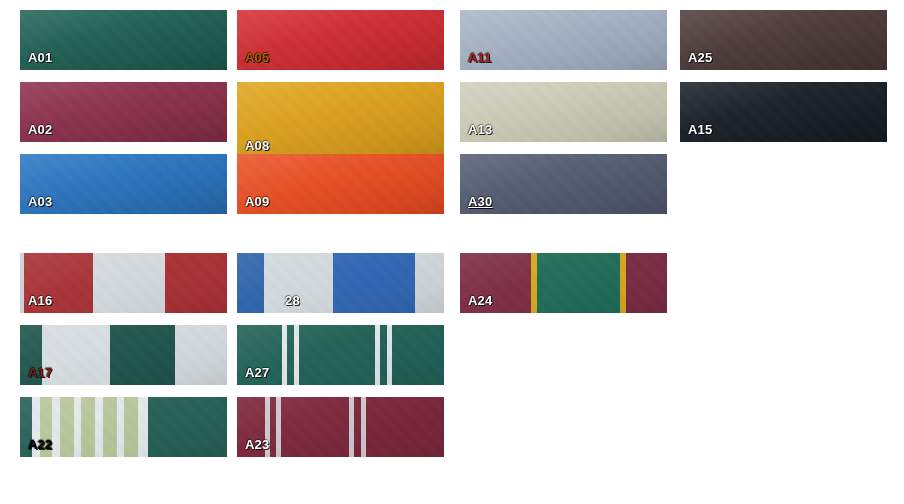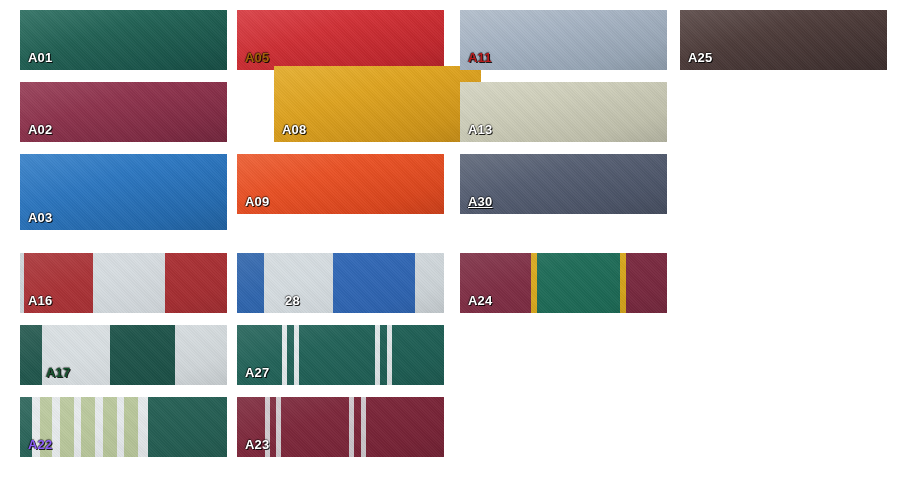--- a/index.html
+++ b/index.html
@@ -93,33 +93,33 @@
       <div class="swatch-texture"></div>
       <div class="swatch-sheen"></div>
       <div class="swatch-label" style="color: rgb(255, 255, 255);">A01</div>
     </div>
     <div class="swatch" style="left: 20px; top: 82px; width: 207px; height: 60px;">
       <div class="swatch-fill" style="background: linear-gradient(170deg, rgb(147, 53, 79) 0%, rgb(138, 47, 73) 45%, rgb(125, 41, 66) 100%);"></div>
       <div class="swatch-texture"></div>
       <div class="swatch-sheen"></div>
       <div class="swatch-label" style="color: rgb(255, 255, 255);">A02</div>
     </div>
-    <div class="swatch" style="left: 20px; top: 154px; width: 207px; height: 76px;">
+    <div class="swatch" style="left: 20px; top: 154px; width: 207px; height: 60px;">
       <div class="swatch-fill" style="background: linear-gradient(170deg, rgb(46, 124, 199) 0%, rgb(40, 115, 189) 45%, rgb(35, 105, 174) 100%);"></div>
       <div class="swatch-texture"></div>
       <div class="swatch-sheen"></div>
       <div class="swatch-label" style="color: rgb(255, 255, 255);">A03</div>
     </div>
     <div class="swatch" style="left: 237px; top: 10px; width: 207px; height: 60px;">
       <div class="swatch-fill" style="background: linear-gradient(170deg, rgb(216, 51, 58) 0%, rgb(205, 43, 49) 45%, rgb(193, 37, 44) 100%);"></div>
       <div class="swatch-texture"></div>
       <div class="swatch-sheen"></div>
       <div class="swatch-label" style="color: #a16207;">A05</div>
     </div>
-    <div class="swatch" style="left: 237px; top: 66px; width: 207px; height: 76px; margin-left: 37px;">
+    <div class="swatch" style="left: 237px; top: 82px; width: 207px; height: 76px;">
       <div class="swatch-fill" style="background: linear-gradient(170deg, rgb(227, 169, 32) 0%, rgb(220, 160, 28) 45%, rgb(209, 149, 24) 100%);"></div>
       <div class="swatch-texture"></div>
       <div class="swatch-sheen"></div>
       <div class="swatch-label" style="color: rgb(255, 255, 255);">A08</div>
     </div>
     <div class="swatch" style="left: 237px; top: 154px; width: 207px; height: 60px;">
       <div class="swatch-fill" style="background: linear-gradient(170deg, rgb(237, 86, 40) 0%, rgb(231, 77, 33) 45%, rgb(221, 68, 28) 100%);"></div>
       <div class="swatch-texture"></div>
       <div class="swatch-sheen"></div>
       <div class="swatch-label" style="color: rgb(255, 255, 255);">A09</div>
@@ -141,37 +141,43 @@
       <div class="swatch-texture"></div>
       <div class="swatch-sheen"></div>
       <div class="swatch-label" style="color: rgb(255, 255, 255); text-decoration: underline;">A30</div>
     </div>
     <div class="swatch" style="left: 680px; top: 10px; width: 207px; height: 60px;">
       <div class="swatch-fill" style="background: linear-gradient(170deg, rgb(84, 66, 64) 0%, rgb(74, 57, 55) 45%, rgb(65, 50, 49) 100%);"></div>
       <div class="swatch-texture"></div>
       <div class="swatch-sheen"></div>
       <div class="swatch-label" style="color: rgb(255, 255, 255);">A25</div>
     </div>
+    <div class="swatch" style="left: 680px; top: 82px; width: 207px; height: 60px;">
+      <div class="swatch-fill" style="background: linear-gradient(170deg, rgb(29, 36, 45) 0%, rgb(23, 30, 38) 45%, rgb(18, 24, 31) 100%);"></div>
+      <div class="swatch-texture"></div>
+      <div class="swatch-sheen"></div>
+      <div class="swatch-label" style="color: rgb(255, 255, 255);">A15</div>
+    </div>
     <div class="swatch" style="left: 20px; top: 253px; width: 207px; height: 60px;">
       <div class="swatch-fill" style="background: linear-gradient(90deg, rgb(204, 212, 216) 0px, rgb(204, 212, 216) 4px, rgb(168, 47, 51) 4px, rgb(168, 47, 51) 73px, rgb(214, 220, 224) 73px, rgb(214, 220, 224) 145px, rgb(171, 48, 52) 145px, rgb(171, 48, 52) 207px);"></div>
       <div class="swatch-texture"></div>
       <div class="swatch-sheen"></div>
       <div class="swatch-label" style="color: rgb(255, 255, 255);">A16</div>
     </div>
     <div class="swatch" style="left: 20px; top: 325px; width: 207px; height: 60px;">
       <div class="swatch-fill" style="background: linear-gradient(90deg, rgb(29, 83, 73) 0px, rgb(29, 83, 73) 22px, rgb(216, 222, 225) 22px, rgb(216, 222, 225) 90px, rgb(29, 83, 73) 90px, rgb(29, 83, 73) 155px, rgb(216, 222, 225) 155px, rgb(216, 222, 225) 207px);"></div>
       <div class="swatch-texture"></div>
       <div class="swatch-sheen"></div>
-      <div class="swatch-label" style="color: #14532d; margin-left: 18px;">A17</div>
+      <div class="swatch-label" style="color: #7f1d1d;">A17</div>
     </div>
     <div class="swatch" style="left: 20px; top: 397px; width: 207px; height: 60px;">
       <div class="swatch-fill" style="background: linear-gradient(90deg, rgb(37, 96, 85) 0px, rgb(37, 96, 85) 12px, rgb(230, 234, 236) 12px, rgb(230, 234, 236) 20px, rgb(185, 199, 155) 20px, rgb(185, 199, 155) 32px, rgb(230, 234, 236) 32px, rgb(230, 234, 236) 40px, rgb(185, 199, 155) 40px, rgb(185, 199, 155) 54px, rgb(230, 234, 236) 54px, rgb(230, 234, 236) 61px, rgb(185, 199, 155) 61px, rgb(185, 199, 155) 75px, rgb(230, 234, 236) 75px, rgb(230, 234, 236) 83px, rgb(185, 199, 155) 83px, rgb(185, 199, 155) 97px, rgb(230, 234, 236) 97px, rgb(230, 234, 236) 104px, rgb(185, 199, 155) 104px, rgb(185, 199, 155) 118px, rgb(230, 234, 236) 118px, rgb(230, 234, 236) 128px, rgb(37, 96, 85) 128px, rgb(37, 96, 85) 207px);"></div>
       <div class="swatch-texture"></div>
       <div class="swatch-sheen"></div>
-      <div class="swatch-label" style="color: #8b5cf6;">A22</div>
+      <div class="swatch-label" style="color: #000000;">A22</div>
     </div>
     <div class="swatch" style="left: 237px; top: 253px; width: 207px; height: 60px;">
       <div class="swatch-fill" style="background: linear-gradient(90deg, rgb(43, 98, 171) 0px, rgb(43, 98, 171) 27px, rgb(212, 219, 223) 27px, rgb(212, 219, 223) 96px, rgb(47, 102, 181) 96px, rgb(47, 102, 181) 178px, rgb(212, 219, 223) 178px, rgb(212, 219, 223) 207px);"></div>
       <div class="swatch-texture"></div>
       <div class="swatch-sheen"></div>
       <div class="swatch-label" style="color: rgb(255, 255, 255); margin-left: 40px;">28</div>
     </div>
     <div class="swatch" style="left: 237px; top: 325px; width: 207px; height: 60px;">
       <div class="swatch-fill" style="background: linear-gradient(90deg, rgb(31, 96, 86) 0px, rgb(31, 96, 86) 45px, rgb(226, 232, 234) 45px, rgb(226, 232, 234) 50px, rgb(31, 96, 86) 50px, rgb(31, 96, 86) 57px, rgb(226, 232, 234) 57px, rgb(226, 232, 234) 62px, rgb(31, 96, 86) 62px, rgb(31, 96, 86) 138px, rgb(226, 232, 234) 138px, rgb(226, 232, 234) 143px, rgb(31, 96, 86) 143px, rgb(31, 96, 86) 150px, rgb(226, 232, 234) 150px, rgb(226, 232, 234) 155px, rgb(31, 96, 86) 155px, rgb(31, 96, 86) 207px);"></div>
       <div class="swatch-texture"></div>

